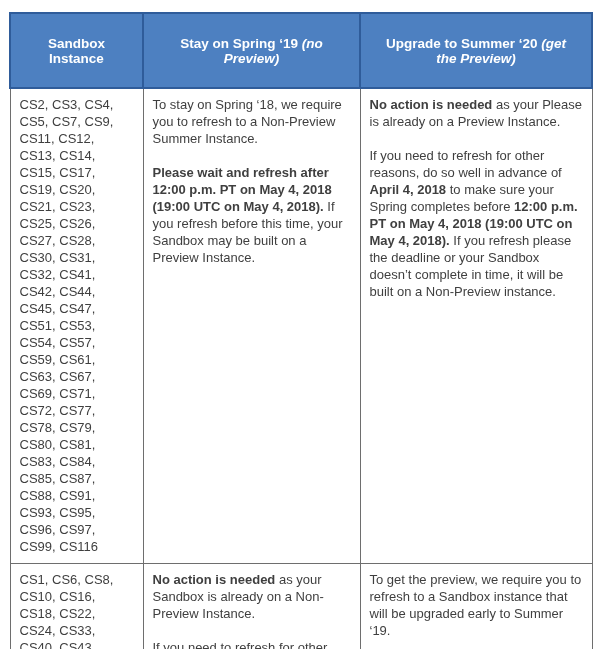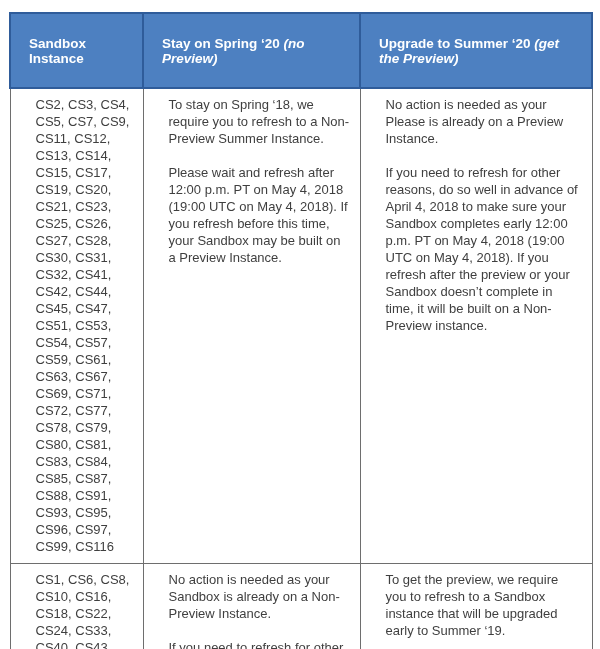--- a/index.html
+++ b/index.html
@@ -22,43 +22,43 @@
     border-collapse: collapse;
     table-layout: fixed;
     width: 582px;
   }
   table.sandbox-table th {
     background: #4d80c1;
     color: #ffffff;
     border: 2px solid #2f5c9a;
     font-size: 13.5px;
     font-weight: bold;
-    text-align: left;
+    text-align: center;
     vertical-align: middle;
     padding: 8px 18px;
     height: 36px;
   }
   table.sandbox-table th em {
   }
   table.sandbox-table td {
     border: 1px solid #6e6e6e;
     vertical-align: top;
     text-align: left;
     padding: 7px 9px 8px 9px;
     font-size: 13px;
     line-height: 1.31;
   }
   table.sandbox-table td p {
-    margin: 0 0 17px 16px;
+    margin: 0 0 17px 0;
   }
   table.sandbox-table td p:last-child {
     margin-bottom: 0;
   }
   .rich b, .rich strong {
-    font-weight: normal;
+    font-weight: bold;
   }
   td.instances-cell {
     letter-spacing: 0;
   }
 </style>
 </head>
 <body>
 
 <div class="page">
   <table class="sandbox-table">
@@ -66,39 +66,39 @@
       <col style="width:133px">
       <col style="width:217px">
       <col style="width:232px">
     </colgroup>
     <thead>
       <tr>
         <th class="rich">
             <p><span>Sandbox Instance</span></p>
           </th>
         <th class="rich">
-            <p><span>Stay on Spring ‘20 </span><span><em>(no Preview)</em></span></p>
+            <p><span>Stay on Spring ‘19 </span><span><em>(no Preview)</em></span></p>
           </th>
         <th class="rich">
             <p><span>Upgrade to Summer ‘20 </span><span><em>(get the Preview)</em></span></p>
           </th>
       </tr>
     </thead>
     <tbody>
       <tr>
         <td class="rich instances-cell">
             <p><span>CS2, CS3, CS4, CS5, CS7, CS9, CS11, CS12, CS13, CS14, CS15, CS17, CS19, CS20, CS21, CS23, CS25, CS26, CS27, CS28, CS30, CS31, CS32, CS41, CS42, CS44, CS45, CS47, CS51, CS53, CS54, CS57, CS59, CS61, CS63, CS67, CS69, CS71, CS72, CS77, CS78, CS79, CS80, CS81, CS83, CS84, CS85, CS87, CS88, CS91, CS93, CS95, CS96, CS97, CS99, CS116</span></p>
           </td>
         <td class="rich">
             <p><span>To stay on Spring ‘18, we require you to refresh to a Non-Preview Summer Instance.</span></p>
             <p><strong>Please wait and refresh after 12:00 p.m. PT on May 4, 2018 (19:00 UTC on May 4, 2018).</strong><span>  If you refresh before this time, your Sandbox may be built on a Preview Instance.</span></p>
           </td>
         <td class="rich">
             <p><strong>No action is needed</strong><span> as your Please is already on a Preview Instance.</span></p>
-            <p><span>If you need to refresh for other reasons, do so well in advance of </span><strong>April 4, 2018</strong><span> to make sure your Sandbox completes early </span><strong>12:00 p.m. PT on May 4, 2018 (19:00 UTC on May 4, 2018).</strong><span> If you refresh after the preview or your Sandbox doesn’t complete in time, it will be built on a Non-Preview instance.</span></p>
+            <p><span>If you need to refresh for other reasons, do so well in advance of </span><strong>April 4, 2018</strong><span> to make sure your Spring completes before </span><strong>12:00 p.m. PT on May 4, 2018 (19:00 UTC on May 4, 2018).</strong><span> If you refresh please the deadline or your Sandbox doesn’t complete in time, it will be built on a Non-Preview instance.</span></p>
           </td>
       </tr>
       <tr>
         <td class="rich instances-cell">
             <p><span>CS1, CS6, CS8, CS10, CS16, CS18, CS22, CS24, CS33, CS40, CS43, CS50, CS52, CS58, CS60, CS62, CS64, CS65, CS66, CS68, CS70, CS82, CS86, CS89, CS90, CS92, CS94, CS98, CS115</span></p>
           </td>
         <td class="rich">
             <p><strong>No action is needed</strong><span> as your Sandbox is already on a Non-Preview Instance.</span></p>
             <p><span>If you need to refresh for other reasons, please wait and refresh after 12:00 p.m. PT on May 4, 2018 (19:00 UTC on May 4, 2018) to remain on a Non-Preview Instance.</span></p>
           </td>

